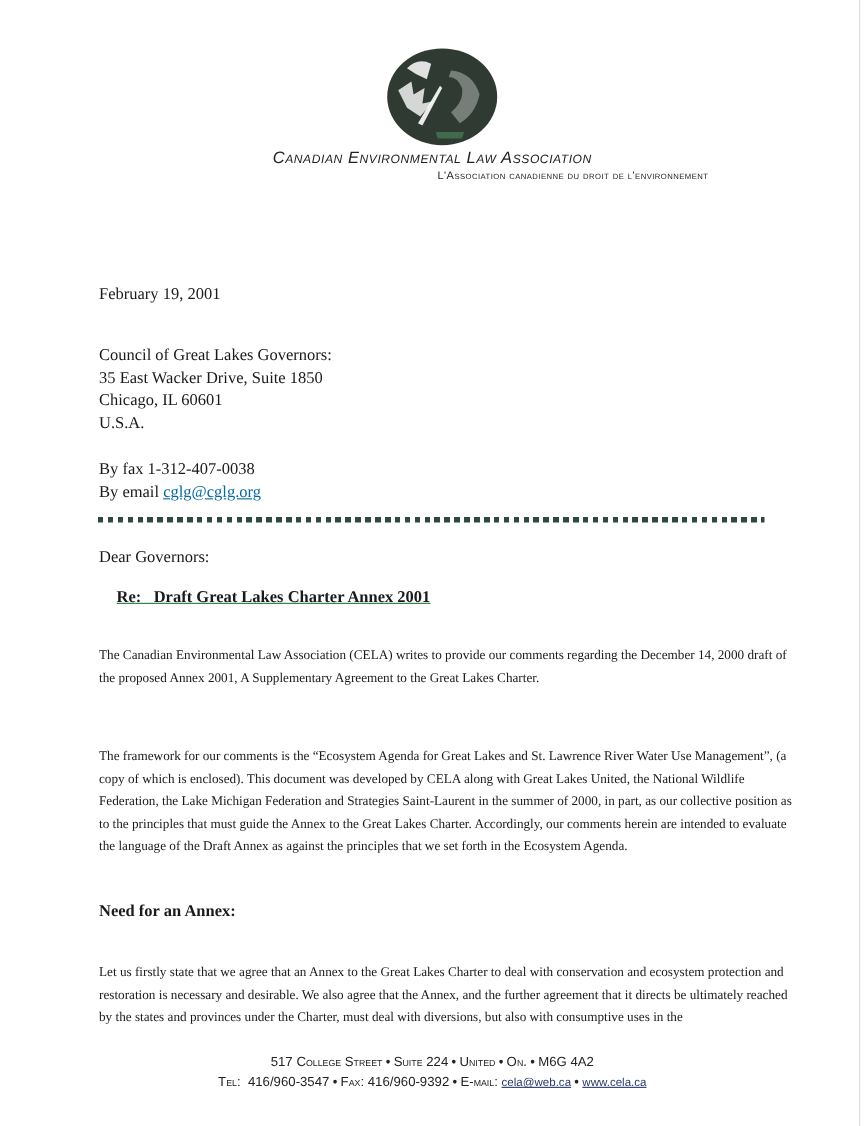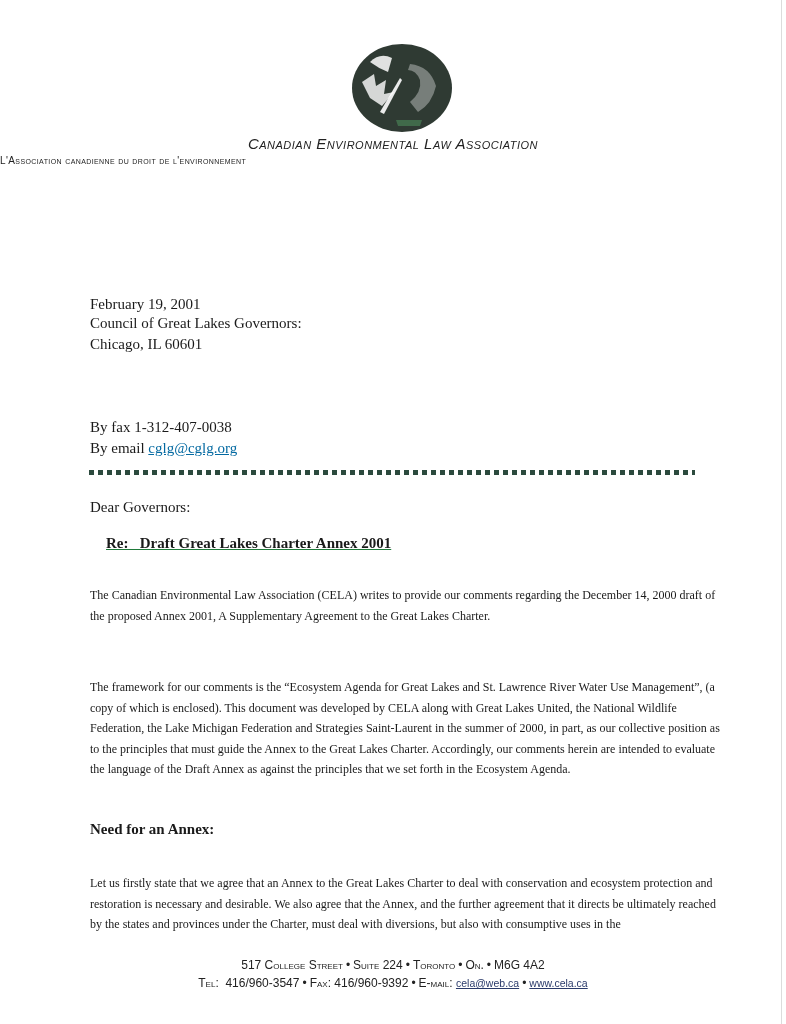--- a/index.html
+++ b/index.html
@@ -8,26 +8,26 @@
     font-family: "Liberation Serif", serif; color: #1a1a1a;
   }
   .right-edge { position: absolute; right: 4px; top: 0; width: 1px; height: 1024px; background: #dcdcdc; }
   .logo { position: absolute; left: 340px; top: 42px; width: 118px; height: 92px; }
   .org-name {
     position: absolute; left: 0; width: 786px; top: 135px; text-align: center;
     font-family: "Liberation Sans", sans-serif; font-size: 15px; letter-spacing: 0.5px;
     font-variant: small-caps; color: #222; font-style: italic;
   }
   .org-name-fr {
-    position: absolute; left: 0; width: 644px; top: 155px; text-align: left;
+    position: absolute; left: 0; width: 644px; top: 155px; text-align: right;
     font-family: "Liberation Sans", sans-serif; font-size: 10px; letter-spacing: 0.4px;
     font-variant: small-caps; color: #222; text-transform: none;
   }
   .text { position: absolute; left: 90px; font-size: 15px; line-height: 20.5px; white-space: nowrap; }
-  .date { top: 258px; margin-top: 36px; }
+  .date { top: 258px; }
   .addr { top: 313px; }
   .fax { top: 417px; }
   .email-link { color: #0369a1; text-decoration: underline; }
   .divider {
     position: absolute; left: 89px; top: 470px; width: 606px; height: 5px;
     background-image: repeating-linear-gradient(to right, #2c4a3e 0 5px, transparent 5px 9px);
   }
   .salutation { top: 497px; }
   .re-line { top: 533px; font-weight: bold; text-decoration: underline; text-decoration-color: #1f7a3a; margin-left: 16px; }
   .para { position: absolute; left: 90px; width: 640px; font-size: 12px; line-height: 20.5px; }
@@ -58,36 +58,38 @@
   <path d="M56 78 L82 78 L80 84 L58 84Z" fill="#4c8a5a" opacity="0.6"></path>
 </svg>
 
 <div class="org-name">Canadian Environmental Law Association</div>
 <div class="org-name-fr">L'Association canadienne du droit de l'environnement</div>
 
 <div class="text date">February 19, 2001</div>
 
 <div class="text addr">
   <div>Council of Great Lakes Governors:</div>
+  <div>35 East Wacker Drive, Suite 1850</div>
   <div>Chicago, IL 60601</div>
+  <div>U.S.A.</div>
 </div>
 
 <div class="text fax">
   <div>By fax 1-312-407-0038</div>
   <div><span>By email </span><span class="email-link">cglg@cglg.org</span></div>
 </div>
 
 <div class="divider"></div>
 
 <div class="text salutation">Dear Governors:</div>
 <div class="text re-line" style="white-space:pre;">Re:   Draft Great Lakes Charter Annex 2001</div>
 
 <div class="para p1">The Canadian Environmental Law Association (CELA) writes to provide our comments regarding the December 14, 2000 draft of the proposed Annex 2001, A Supplementary Agreement to the Great Lakes Charter.</div>
 <div class="para p2">The framework for our comments is the “Ecosystem Agenda for Great Lakes and St. Lawrence River Water Use Management”, (a copy of which is enclosed).  This document was developed by CELA along with Great Lakes United, the National Wildlife Federation, the Lake Michigan Federation and Strategies Saint-Laurent in the summer of 2000, in part, as our collective position as to the principles that must guide the Annex to the Great Lakes Charter.  Accordingly, our comments herein are intended to evaluate the language of the Draft Annex as against the principles that we set forth in the Ecosystem Agenda.</div>
 <div class="text heading2">Need for an Annex:</div>
 <div class="para p3">Let us firstly state that we agree that an Annex to the Great Lakes Charter to deal with conservation and ecosystem protection and restoration is necessary and desirable.  We also agree that the Annex, and the further agreement that it directs be ultimately reached by the states and provinces under the Charter, must deal with diversions, but also with consumptive uses in the</div>
 
 <div class="footer footer1">
-  <span>517 College Street</span><span class="bullet">•</span><span>Suite 224</span><span class="bullet">•</span><span>Toronto</span><span class="bullet">•</span><span>On.</span><span class="bullet">•</span><span>M6G 4A2</span>
+  <span>517 College Street</span><span class="bullet">•</span><span>Suite 224</span><span class="bullet">•</span><span>United</span><span class="bullet">•</span><span>On.</span><span class="bullet">•</span><span>M6G 4A2</span>
 </div>
 <div class="footer footer2">
   <span style="white-space:pre;">Tel:  416/960-3547</span><span class="bullet">•</span><span>Fax: 416/960-9392</span><span class="bullet">•</span><span>E-mail: </span><a>cela@web.ca</a><span class="bullet">•</span><a>www.cela.ca</a>
 </div>
 
 </body></html>

